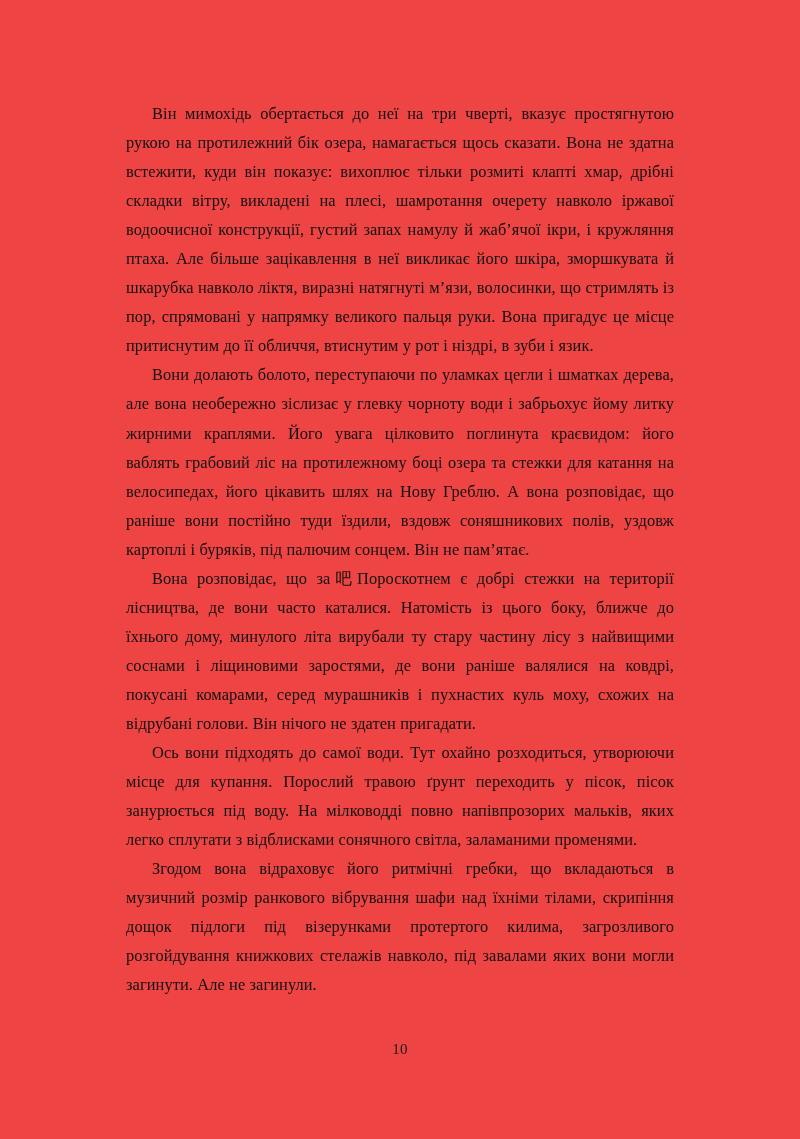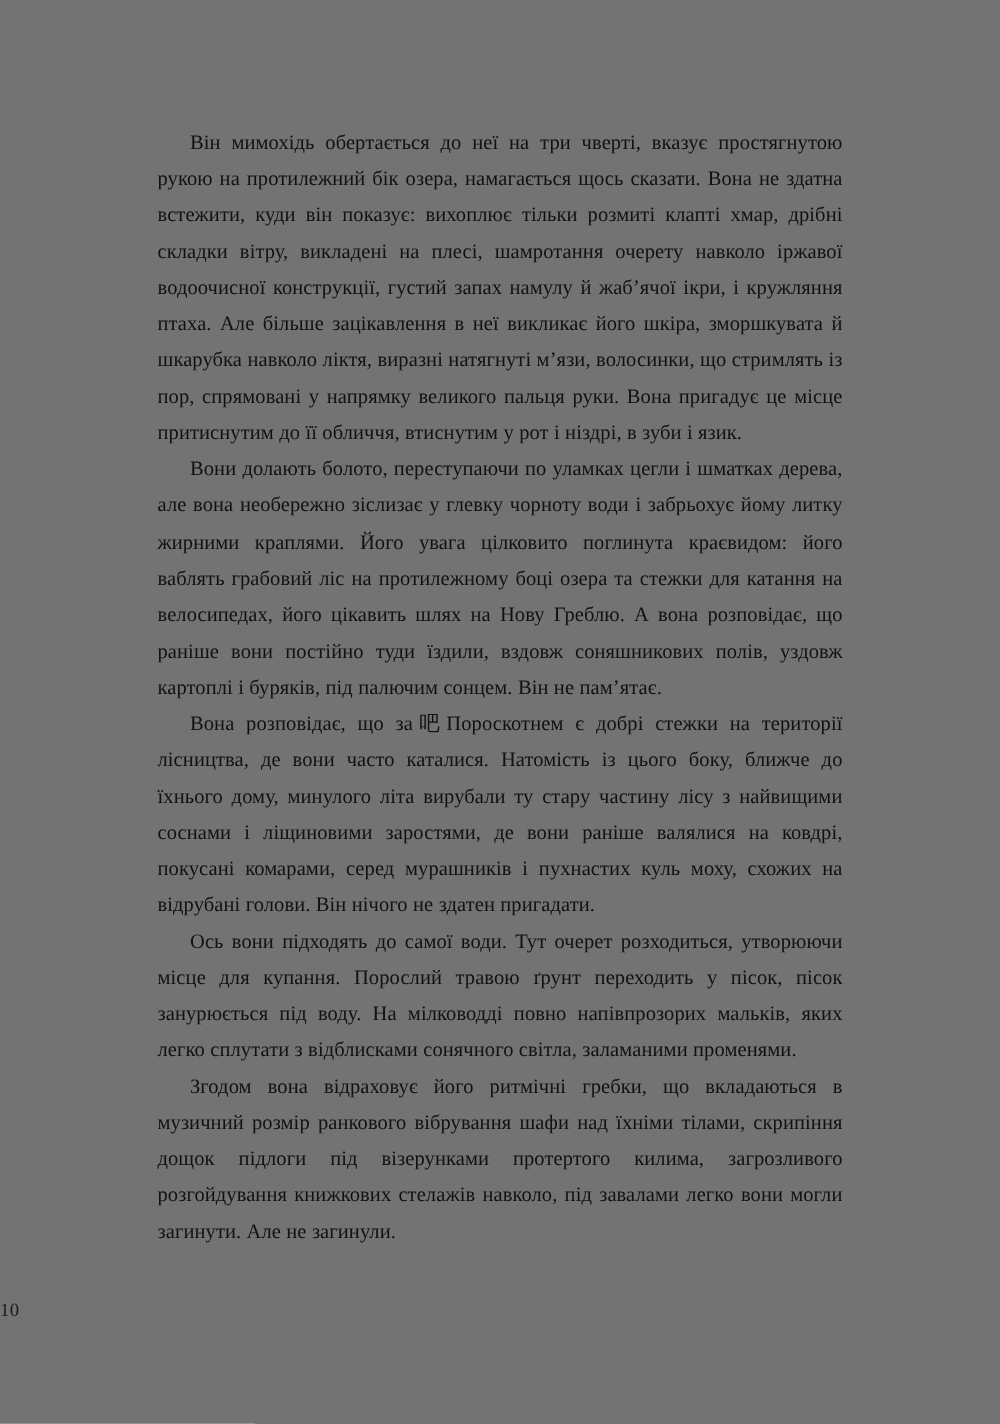--- a/index.html
+++ b/index.html
@@ -12,21 +12,21 @@
     width: 800px;
     height: 1139px;
     font-family: "Liberation Serif", "DejaVu Serif", serif;
     color: #000000;
     overflow: hidden;
   }
   .page {
     position: relative;
     width: 800px;
     height: 1139px;
-    background: #737373;
+    background: #ef4444;
     box-sizing: border-box;
   }
   .text-block {
     position: absolute;
     left: 126px;
     top: 99px;
     width: 548px;
   }
   .para {
     margin: 0;
@@ -42,38 +42,39 @@
     -webkit-hyphens: manual;
   }
   .para.first {
     text-indent: 26px;
   }
   .footer {
     position: absolute;
     left: 0;
     top: 1040px;
     width: 800px;
+    text-align: center;
   }
   .folio {
     font-size: 15px;
     font-family: "Liberation Serif", "DejaVu Serif", serif;
     color: #1a1a1a;
     letter-spacing: 0.02em;
   }
 </style>
 </head>
 <body>
 
 <div class="page">
 
   <div class="text-block">
     <p class="para first">Він мимохідь обертається до неї на три чверті, вказує простягнутою рукою на протилежний бік озера, намагається щось сказати. Вона не здатна встежити, куди він показує: вихоплює тільки розмиті клапті хмар, дрібні складки вітру, викладені на плесі, шамротання очерету навколо іржавої водоочисної конструкції, густий запах намулу й жаб’ячої ікри, і кружляння птаха. Але більше зацікавлення в неї викликає його шкіра, зморшкувата й шкарубка навколо ліктя, виразні натягнуті м’язи, волосинки, що стримлять із пор, спрямовані у напрямку великого пальця руки. Вона пригадує це місце притиснутим до її обличчя, втиснутим у рот і ніздрі, в зуби і язик.</p>
     <p class="para">Вони долають болото, переступаючи по уламках цегли і шматках дерева, але вона необережно зіслизає у глевку чорноту води і забрьохує йому литку жирними краплями. Його увага цілковито поглинута краєвидом: його ваблять грабовий ліс на протилежному боці озера та стежки для катання на велосипедах, його цікавить шлях на Нову Греблю. А вона розповідає, що раніше вони постійно туди їздили, вздовж соняшникових полів, уздовж картоплі і буряків, під палючим сонцем. Він не пам’ятає.</p>
     <p class="para">Вона розповідає, що за吧Пороскотнем є добрі стежки на території лісництва, де вони часто каталися. Натомість із цього боку, ближче до їхнього дому, минулого літа вирубали ту стару частину лісу з найвищими соснами і ліщиновими заростями, де вони раніше валялися на ковдрі, покусані комарами, серед мурашників і пухнастих куль моху, схожих на відрубані голови. Він нічого не здатен пригадати.</p>
-    <p class="para">Ось вони підходять до самої води. Тут очерет розходиться, утворюючи місце для купання. Порослий травою ґрунт переходить у пісок, пісок занурюється під воду. На мілководді повно напівпрозорих мальків, яких легко сплутати з відблисками сонячного світла, заламаними променями.</p>
-    <p class="para">Згодом вона відраховує його ритмічні гребки, що вкладаються в музичний розмір ранкового вібрування шафи над їхніми тілами, скрипіння дощок підлоги під візерунками протертого килима, загрозливого розгойдування книжкових стелажів навколо, під завалами легко вони могли загинути. Але не загинули.</p>
+    <p class="para">Ось вони підходять до самої води. Тут охайно розходиться, утворюючи місце для купання. Порослий травою ґрунт переходить у пісок, пісок занурюється під воду. На мілководді повно напівпрозорих мальків, яких легко сплутати з відблисками сонячного світла, заламаними променями.</p>
+    <p class="para">Згодом вона відраховує його ритмічні гребки, що вкладаються в музичний розмір ранкового вібрування шафи над їхніми тілами, скрипіння дощок підлоги під візерунками протертого килима, загрозливого розгойдування книжкових стелажів навколо, під завалами яких вони могли загинути. Але не загинули.</p>
   </div>
 
   <div class="footer">
     <span class="folio">10</span>
   </div>
 
 </div>
 
 </body></html>

